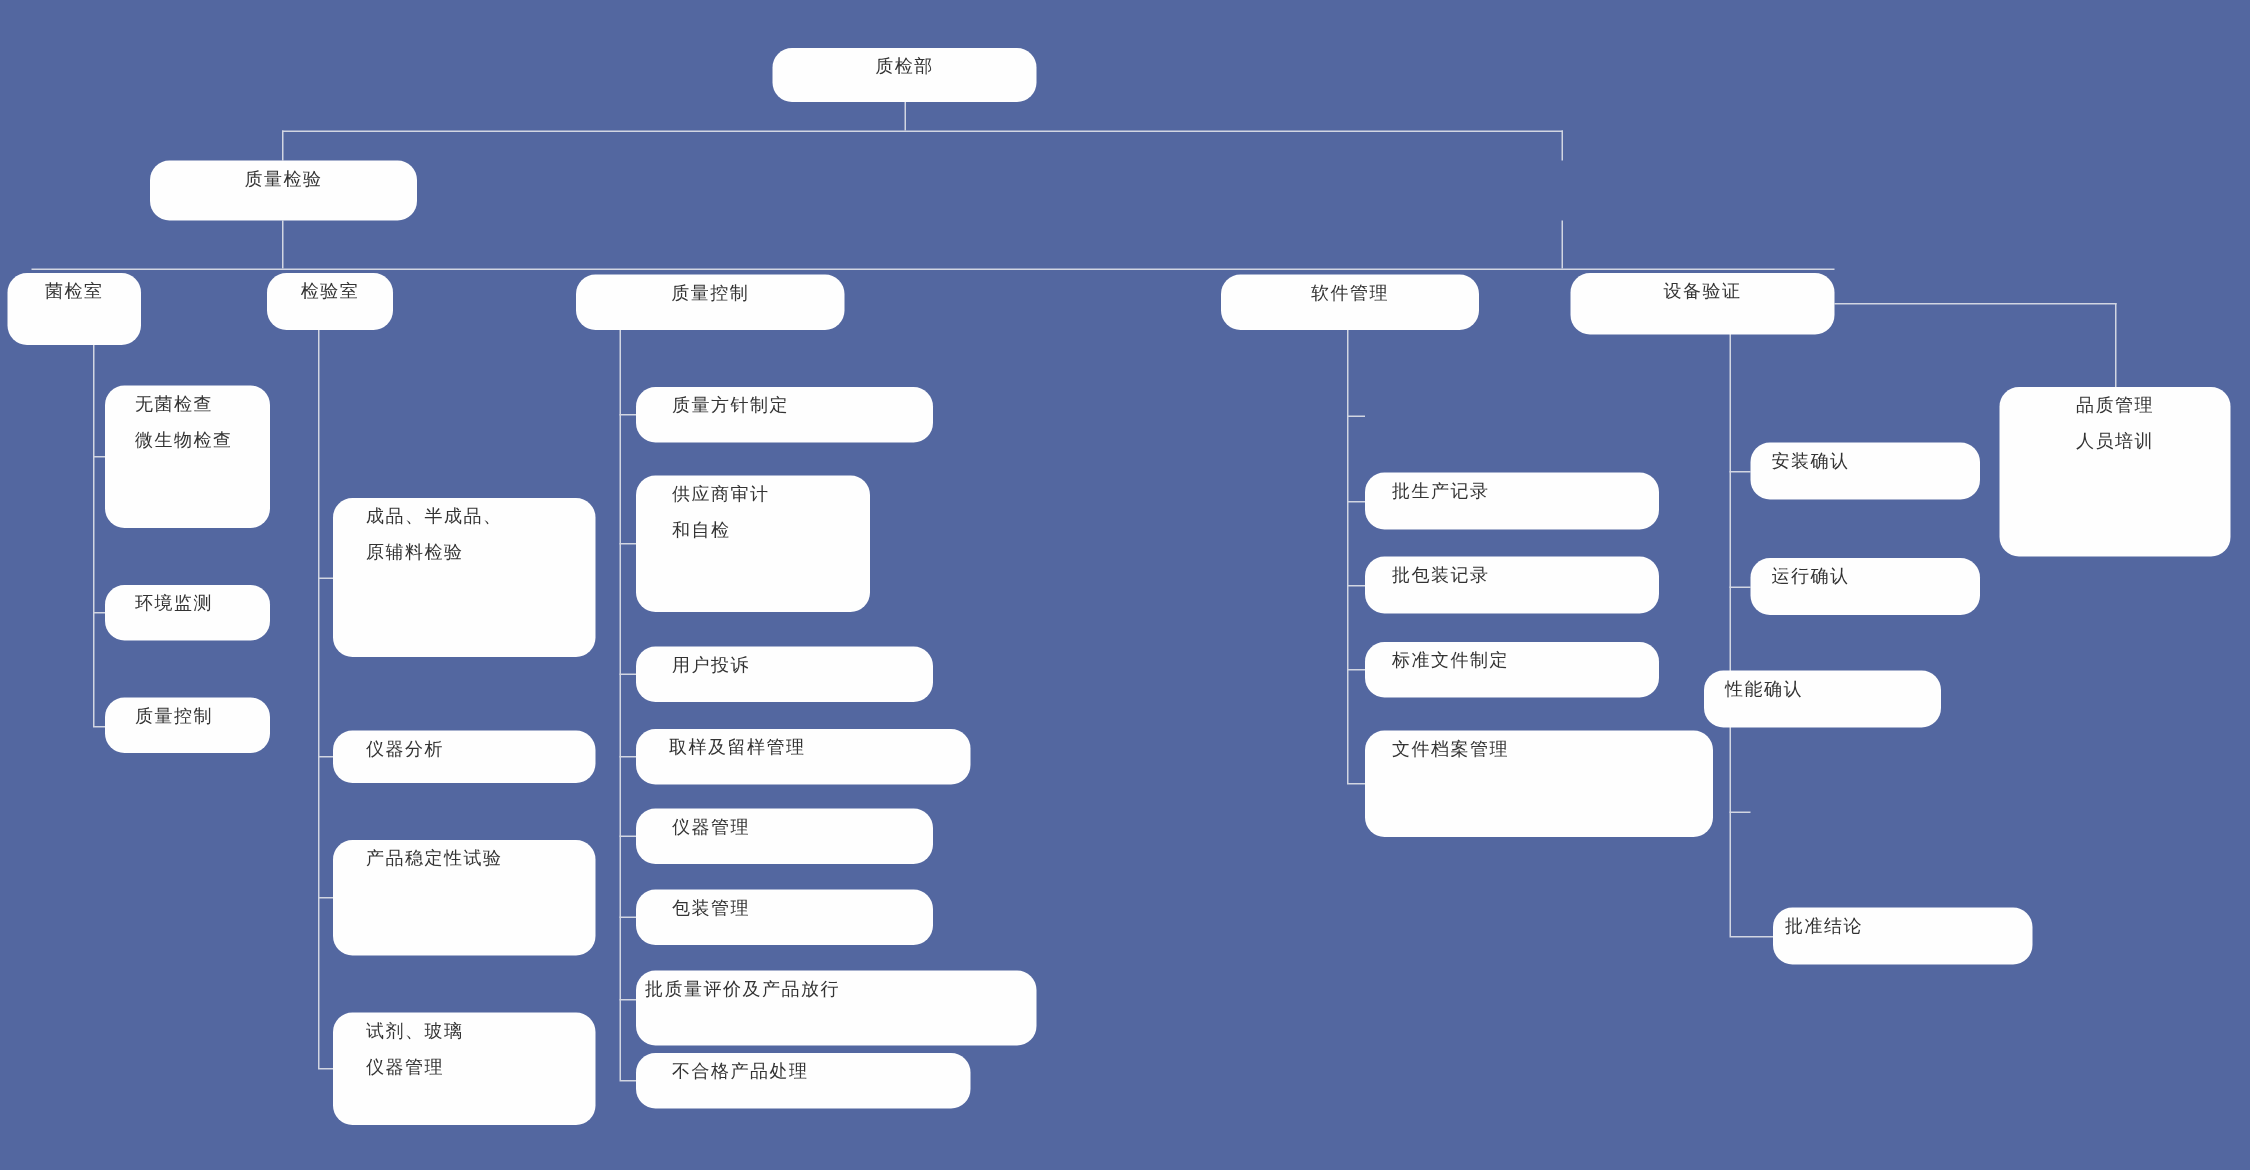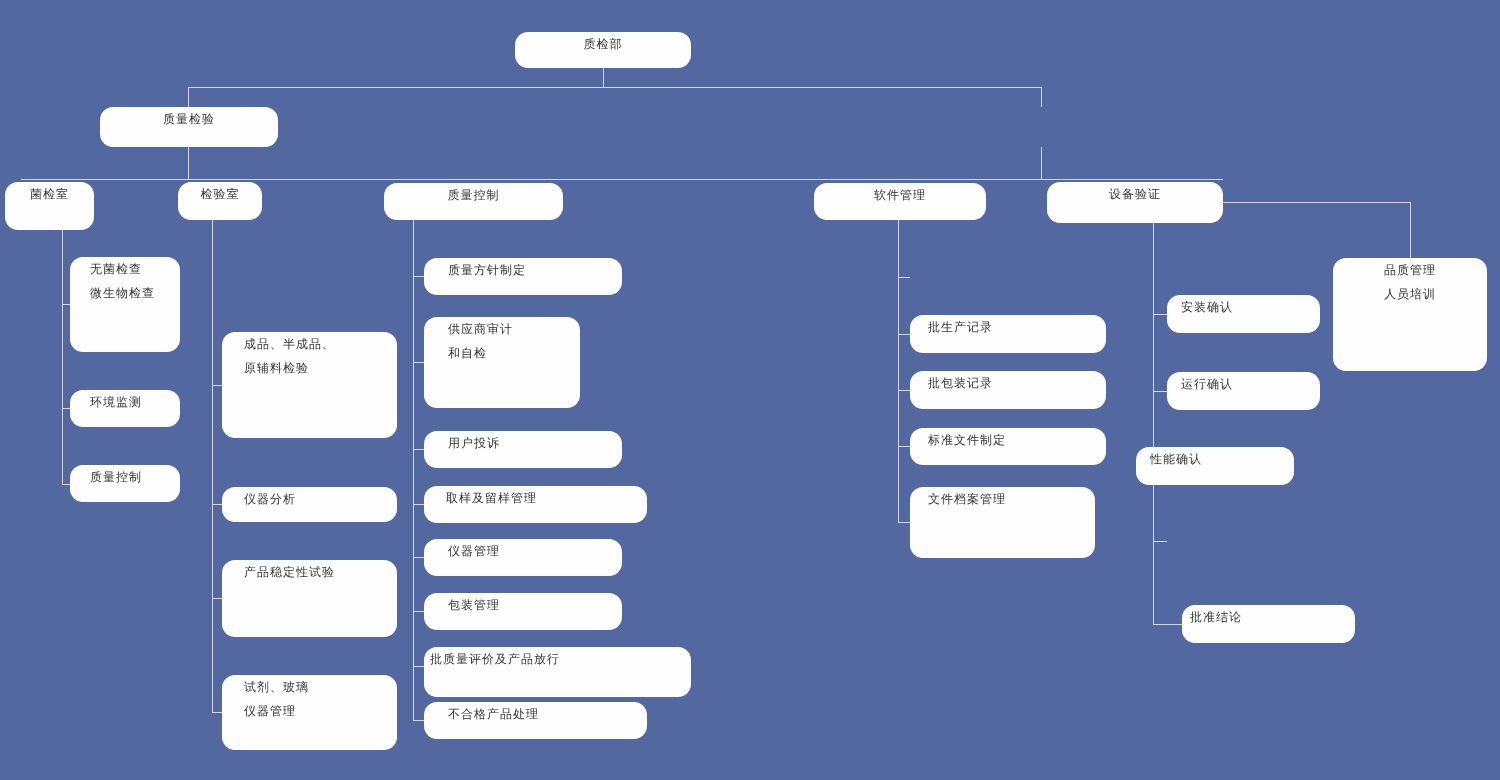--- a/index.html
+++ b/index.html
@@ -161,21 +161,21 @@
 
   <div class="node lft" style="left:910px;top:315px;width:196px;height:38px;padding-left:18px">
       <span>批生产记录</span>
     </div>
   <div class="node lft" style="left:910px;top:371px;width:196px;height:38px;padding-left:18px">
       <span>批包装记录</span>
     </div>
   <div class="node lft" style="left:910px;top:428px;width:196px;height:37px;padding-left:18px">
       <span>标准文件制定</span>
     </div>
-  <div class="node lft" style="left:910px;top:487px;width:185px;height:71px;padding-left:18px">
+  <div class="node lft" style="left:910px;top:487px;width:232px;height:71px;padding-left:18px">
       <span>文件档案管理</span>
     </div>
 
   <div class="node lft" style="left:1167px;top:295px;width:153px;height:38px;padding-left:14px">
       <span>安装确认</span>
     </div>
   <div class="node lft" style="left:1167px;top:372px;width:153px;height:38px;padding-left:14px">
       <span>运行确认</span>
     </div>
   <div class="node lft" style="left:1136px;top:447px;width:158px;height:38px;padding-left:14px">

